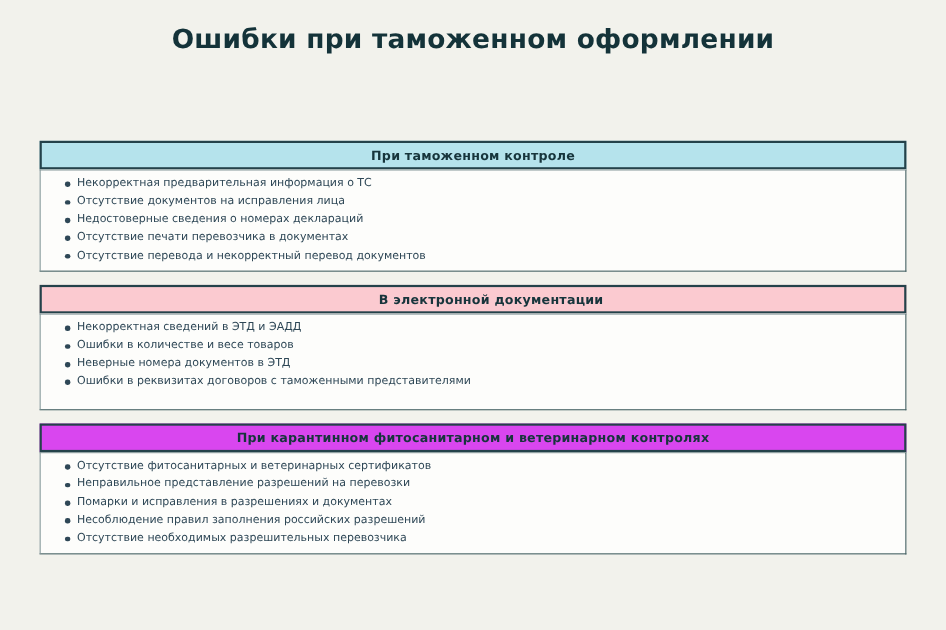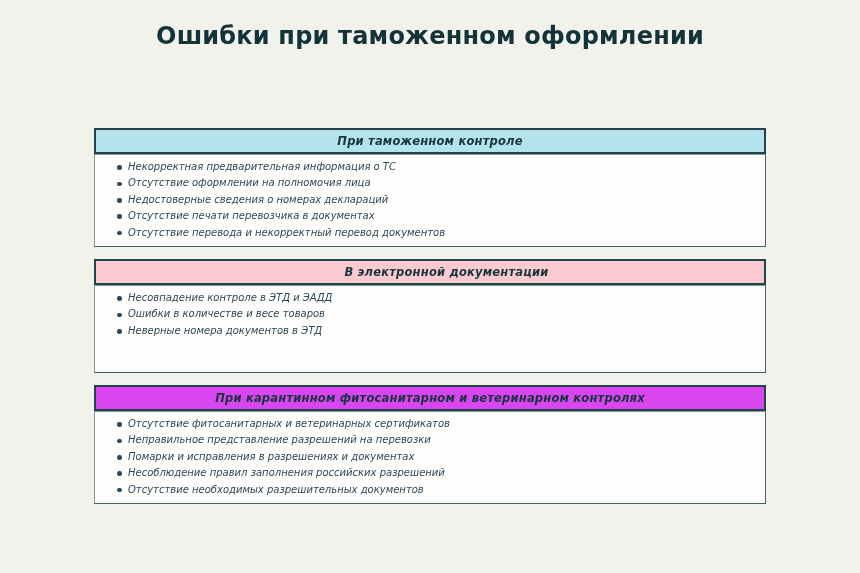--- a/index.html
+++ b/index.html
@@ -16,23 +16,22 @@
   .page-title {
     margin: 0;
     padding-top: 22px;
     text-align: center;
     font-size: 24px;
     font-weight: bold;
     letter-spacing: 0.2px;
     color: #143339;
   }
   .sections {
-    width: 672px;
+    width: 788px;
     margin: 78px auto 0 auto;
-    font-style: italic;
   }
   .section {
     margin-bottom: 12px;
   }
   .section-header {
     box-sizing: border-box;
     height: 26px;
     border: 2px solid #24424a;
     display: flex;
     align-items: center;
@@ -84,49 +83,50 @@
 
 <div class="sections">
 
   <div class="section">
     <div class="section-header" style="background-color: rgb(181, 227, 236);">
       <span class="header-label">При таможенном контроле</span>
     </div>
     <div class="section-body">
       <ul class="item-list">
         <li>Некорректная предварительная информация о ТС</li>
-        <li>Отсутствие оформлении на полномочия лица</li>
+        <li>Отсутствие документов на исправления лица</li>
         <li>Недостоверные сведения о номерах деклараций</li>
         <li>Отсутствие печати перевозчика в документах</li>
         <li>Отсутствие перевода и некорректный перевод документов</li>
       </ul>
     </div>
   </div>
 
   <div class="section">
     <div class="section-header" style="background-color: rgb(251, 202, 208); padding-left: 33px;">
       <span class="header-label">В электронной документации</span>
     </div>
     <div class="section-body">
       <ul class="item-list">
-        <li>Несовпадение контроле в ЭТД и ЭАДД</li>
+        <li>Некорректная сведений в ЭТД и ЭАДД</li>
         <li>Ошибки в количестве и весе товаров</li>
         <li>Неверные номера документов в ЭТД</li>
+        <li>Ошибки в реквизитах договоров с таможенными представителями</li>
       </ul>
     </div>
   </div>
 
   <div class="section">
     <div class="section-header" style="background-color: #d946ef;">
       <span class="header-label">При карантинном фитосанитарном и ветеринарном контролях</span>
     </div>
     <div class="section-body">
       <ul class="item-list">
         <li>Отсутствие фитосанитарных и ветеринарных сертификатов</li>
         <li>Неправильное представление разрешений на перевозки</li>
         <li>Помарки и исправления в разрешениях и документах</li>
         <li>Несоблюдение правил заполнения российских разрешений</li>
-        <li>Отсутствие необходимых разрешительных документов</li>
+        <li>Отсутствие необходимых разрешительных перевозчика</li>
       </ul>
     </div>
   </div>
 
 </div>
 
 </body></html>

